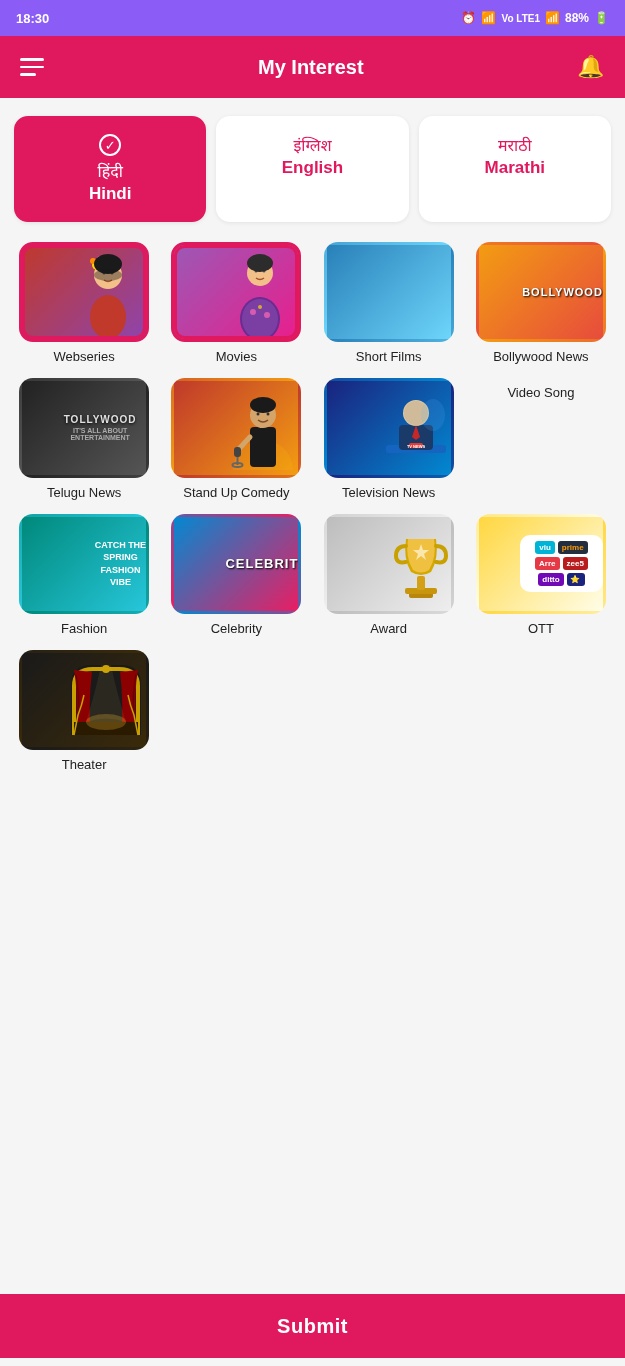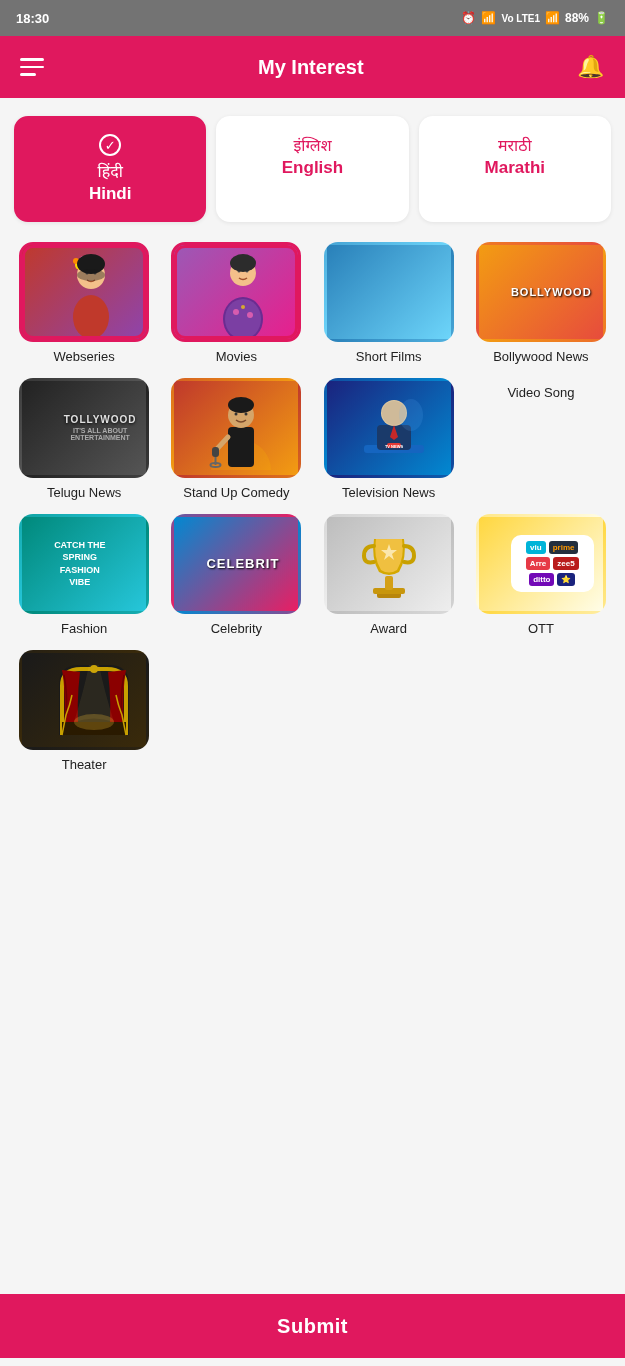--- a/index.html
+++ b/index.html
@@ -7,21 +7,21 @@
     body {
       width: 625px;
       min-height: 1366px;
       background: #f5f5f5;
       font-family: 'Segoe UI', Arial, sans-serif;
       overflow-x: hidden;
     }
 
     
     .status-bar {
-      background: #737373;
+      background: #8b5cf6;
       color: white;
       display: flex;
       justify-content: space-between;
       align-items: center;
       padding: 6px 16px;
       font-size: 13px;
       font-weight: 600;
       height: 36px;
     }
     .status-right {
@@ -127,21 +127,21 @@
       align-items: center;
       cursor: pointer;
     }
     .interest-thumb {
       width: 130px;
       height: 100px;
       border-radius: 14px;
       overflow: hidden;
       display: flex;
       align-items: center;
-      justify-content: flex-start;
+      justify-content: flex-end;
       border: 3px solid transparent;
       position: relative;
       font-size: 11px;
       font-weight: 700;
       color: white;
       text-align: center;
       padding-left: 32px;
     }
     .interest-thumb.selected {
       border-color: #e0185e;

